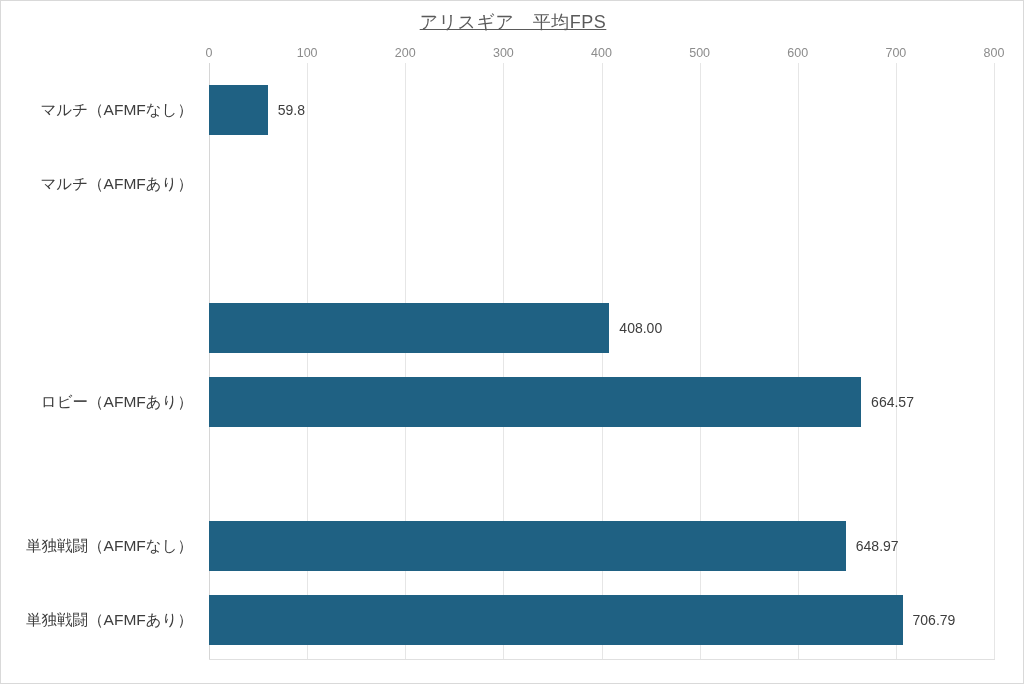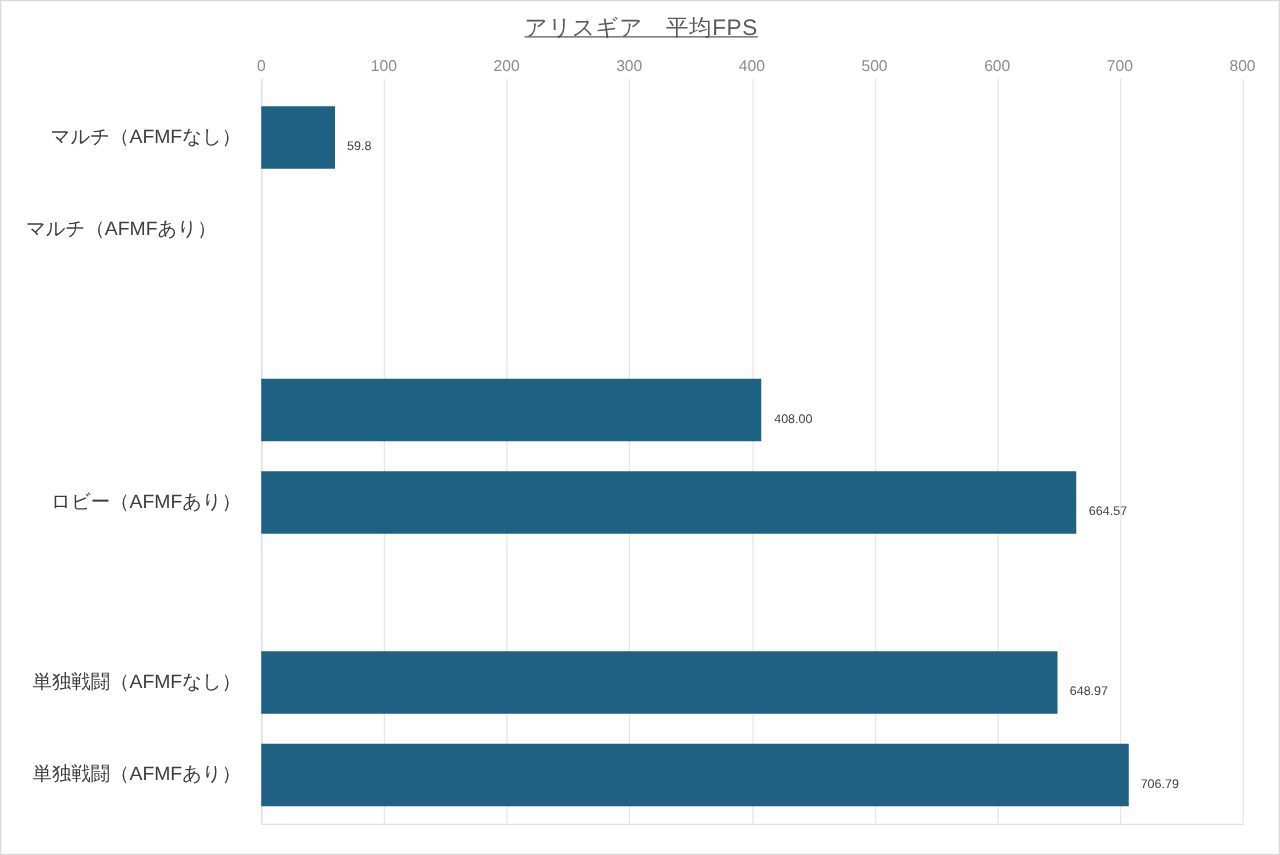--- a/index.html
+++ b/index.html
@@ -85,24 +85,24 @@
   }
   .bar {
     position: absolute;
     left: 0;
     top: 0;
     height: 50px;
     background: #1f6183;
   }
   .bar-label {
     position: absolute;
-    top: 8px;
+    top: 0;
     height: 50px;
     line-height: 50px;
-    font-size: 10px;
+    font-size: 14px;
     color: #3d3d3d;
     white-space: nowrap;
     padding-left: 10px;
   }
   .y-cat {
     position: absolute;
     left: 0;
     width: 200px;
     text-align: right;
     padding-right: 8px;
@@ -158,17 +158,17 @@
         <div class="bar" style="width: 636.802px; background: rgb(31, 97, 131);"></div>
         <div class="bar-label" style="left: 636.802px; text-align: center;">648.97</div>
       </div>
       <div class="bar-row" style="top: 532px; width: 785px; padding-left: 15px;">
         <div class="bar" style="width: 693.538px; background: rgb(31, 97, 131);"></div>
         <div class="bar-label" style="left: 693.538px;">706.79</div>
       </div>
     </div>
 
 <div class="y-cat" style="top: 84px; left: 0px; width: 200px;">マルチ（AFMFなし）</div>
-    <div class="y-cat" style="top: 158px; left: 0px; width: 200px; text-align: center;">マルチ（AFMFあり）</div>
+    <div class="y-cat" style="top: 158px; left: 0px; width: 200px;">マルチ（AFMFあり）</div>
     <div class="y-cat" style="top: 376px; left: 0px; width: 200px;">ロビー（AFMFあり）</div>
     <div class="y-cat" style="top: 520px; left: 0px; width: 200px;">単独戦闘（AFMFなし）</div>
     <div class="y-cat" style="top: 594px; left: 0px; width: 200px;">単独戦闘（AFMFあり）</div>
   </div>
 
 </body></html>

